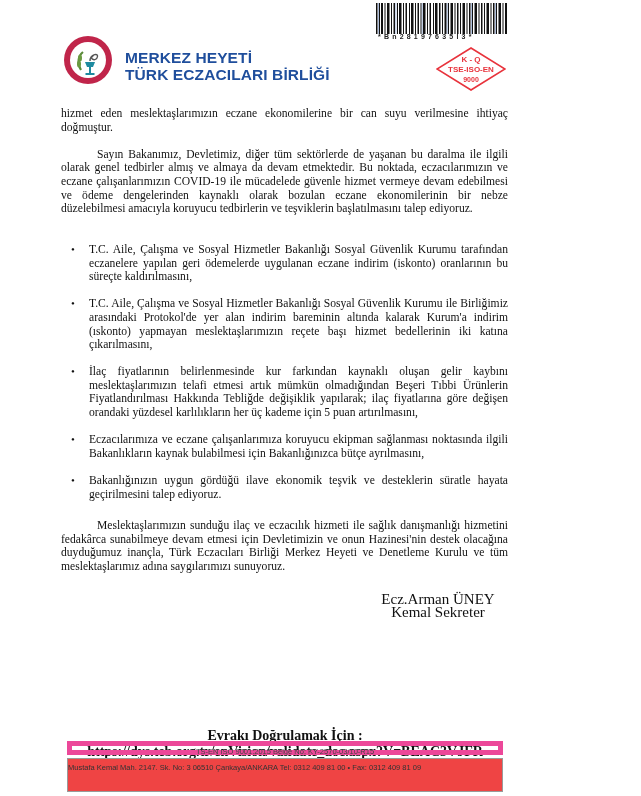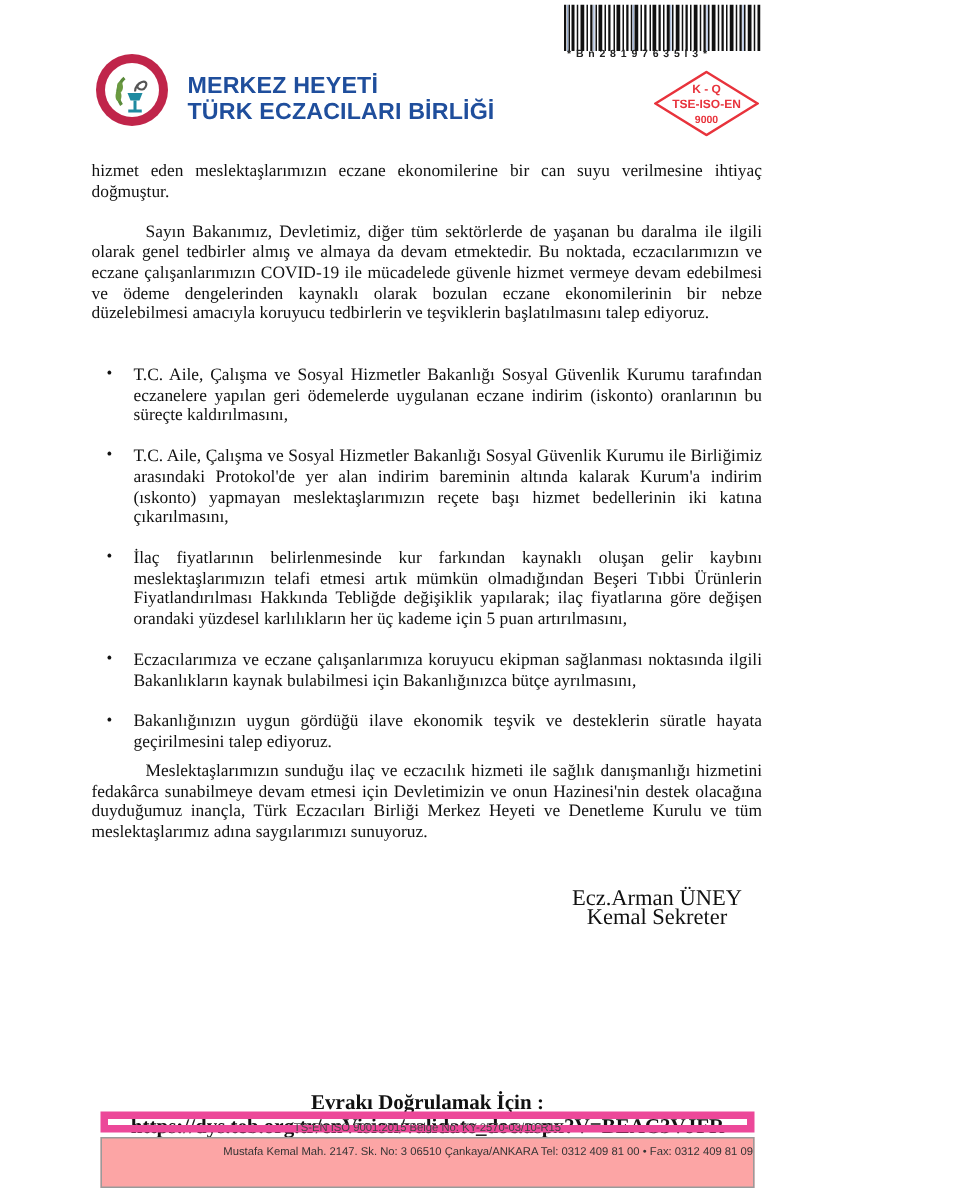--- a/index.html
+++ b/index.html
@@ -25,21 +25,21 @@
   .bu { padding-left: 32px; }
   ul.bullets { list-style: none; margin: 0; padding: 0; }
   ul.bullets li { position: relative; padding-left: 18px; margin-left: 10px; text-align: justify; margin-bottom: 13.6px; }
   ul.bullets li::before { content: "•"; position: absolute; left: 0; top: 0; font-size: 11px; }
 
   .signature { left: 380px; top: 593px; width: 116px; text-align: center; font-size: 15px; line-height: 13.4px; }
 
   
   .verify { left: 67px; top: 728px; width: 436px; text-align: center; font-size: 14px; font-weight: bold; font-family: "Liberation Serif", serif; }
   .cert-box { left: 67px; top: 741px; width: 436px; height: 14px; border: 5px solid #ec4899; box-sizing: border-box; text-align: center; font-family: "Liberation Sans", sans-serif; font-size: 7.5px; line-height: 12px; color: #444; }
-  .addr-box { left: 67px; top: 758px; width: 436px; height: 34px; border: 1px solid #9a9a9a; box-sizing: border-box; background: #fca5a5; text-align: right; font-family: "Liberation Sans", sans-serif; font-size: 7.5px; line-height: 14px; color: #333; padding-top: 2px; }
+  .addr-box { left: 67px; top: 758px; width: 436px; height: 34px; border: 1px solid #9a9a9a; box-sizing: border-box; background: #ef4444; text-align: left; font-family: "Liberation Sans", sans-serif; font-size: 7.5px; line-height: 14px; color: #333; padding-top: 2px; }
 </style>
 </head>
 <body>
 
 <div class="abs logo-seal">
   <div class="inner"></div>
   <svg width="48" height="48" viewBox="0 0 48 48">
     <path d="M17 34 C13 28 14 20 19 16" stroke="#5a8a3a" stroke-width="2.2" fill="none"></path>
     <ellipse cx="16" cy="22" rx="2" ry="3.5" fill="#6a9a40"></ellipse>
     <ellipse cx="15" cy="28" rx="2" ry="3.5" fill="#6a9a40"></ellipse>
@@ -123,21 +123,21 @@
   <p>hizmet eden meslektaşlarımızın eczane ekonomilerine bir can suyu verilmesine ihtiyaç doğmuştur.</p>
   <div class="gap"></div>
   <p class="indent">Sayın Bakanımız, Devletimiz, diğer tüm sektörlerde de yaşanan bu daralma ile ilgili olarak genel tedbirler almış ve almaya da devam etmektedir. Bu noktada, eczacılarımızın ve eczane çalışanlarımızın COVID-19 ile mücadelede güvenle hizmet vermeye devam edebilmesi ve ödeme dengelerinden kaynaklı olarak bozulan eczane ekonomilerinin bir nebze düzelebilmesi amacıyla koruyucu tedbirlerin ve teşviklerin başlatılmasını talep ediyoruz.</p>
   <div class="gap"></div>
   <div class="gap"></div>
   <ul class="bullets">
     <li>T.C. Aile, Çalışma ve Sosyal Hizmetler Bakanlığı Sosyal Güvenlik Kurumu tarafından eczanelere yapılan geri ödemelerde uygulanan eczane indirim (iskonto) oranlarının bu süreçte kaldırılmasını,</li>
     <li>T.C. Aile, Çalışma ve Sosyal Hizmetler Bakanlığı Sosyal Güvenlik Kurumu ile Birliğimiz arasındaki Protokol'de yer alan indirim bareminin altında kalarak Kurum'a indirim (ıskonto) yapmayan meslektaşlarımızın reçete başı hizmet bedellerinin iki katına çıkarılmasını,</li>
     <li>İlaç fiyatlarının belirlenmesinde kur farkından kaynaklı oluşan gelir kaybını meslektaşlarımızın telafi etmesi artık mümkün olmadığından Beşeri Tıbbi Ürünlerin Fiyatlandırılması Hakkında Tebliğde değişiklik yapılarak; ilaç fiyatlarına göre değişen orandaki yüzdesel karlılıkların her üç kademe için 5 puan artırılmasını,</li>
     <li>Eczacılarımıza ve eczane çalışanlarımıza koruyucu ekipman sağlanması noktasında ilgili Bakanlıkların kaynak bulabilmesi için Bakanlığınızca bütçe ayrılmasını,</li>
-    <li style="margin-bottom:6px;">Bakanlığınızın uygun gördüğü ilave ekonomik teşvik ve desteklerin süratle hayata geçirilmesini talep ediyoruz.</li>
+    <li style="margin-bottom:18px;">Bakanlığınızın uygun gördüğü ilave ekonomik teşvik ve desteklerin süratle hayata geçirilmesini talep ediyoruz.</li>
   </ul>
   <p class="indent">Meslektaşlarımızın sunduğu ilaç ve eczacılık hizmeti ile sağlık danışmanlığı hizmetini fedakârca sunabilmeye devam etmesi için Devletimizin ve onun Hazinesi'nin destek olacağına duyduğumuz inançla, Türk Eczacıları Birliği Merkez Heyeti ve Denetleme Kurulu ve tüm meslektaşlarımız adına saygılarımızı sunuyoruz.</p>
 </div>
 
 <div class="abs signature">
   <div>Ecz.Arman ÜNEY</div>
   <div>Kemal Sekreter</div>
 </div>
 
 <div class="abs verify">Evrakı Doğrulamak İçin : https://dys.teb.org.tr/enVision/validate_doc.aspx?V=BEAC3VJFR</div>

